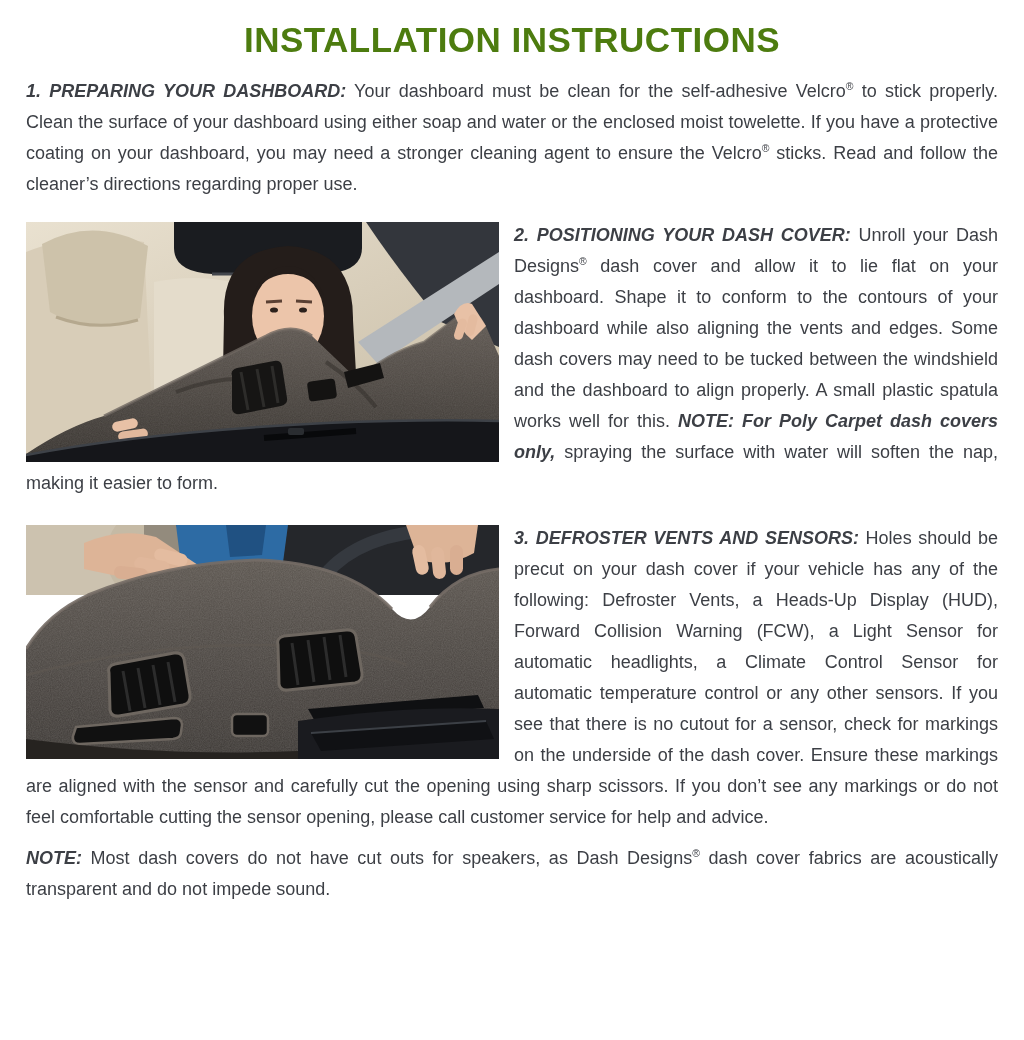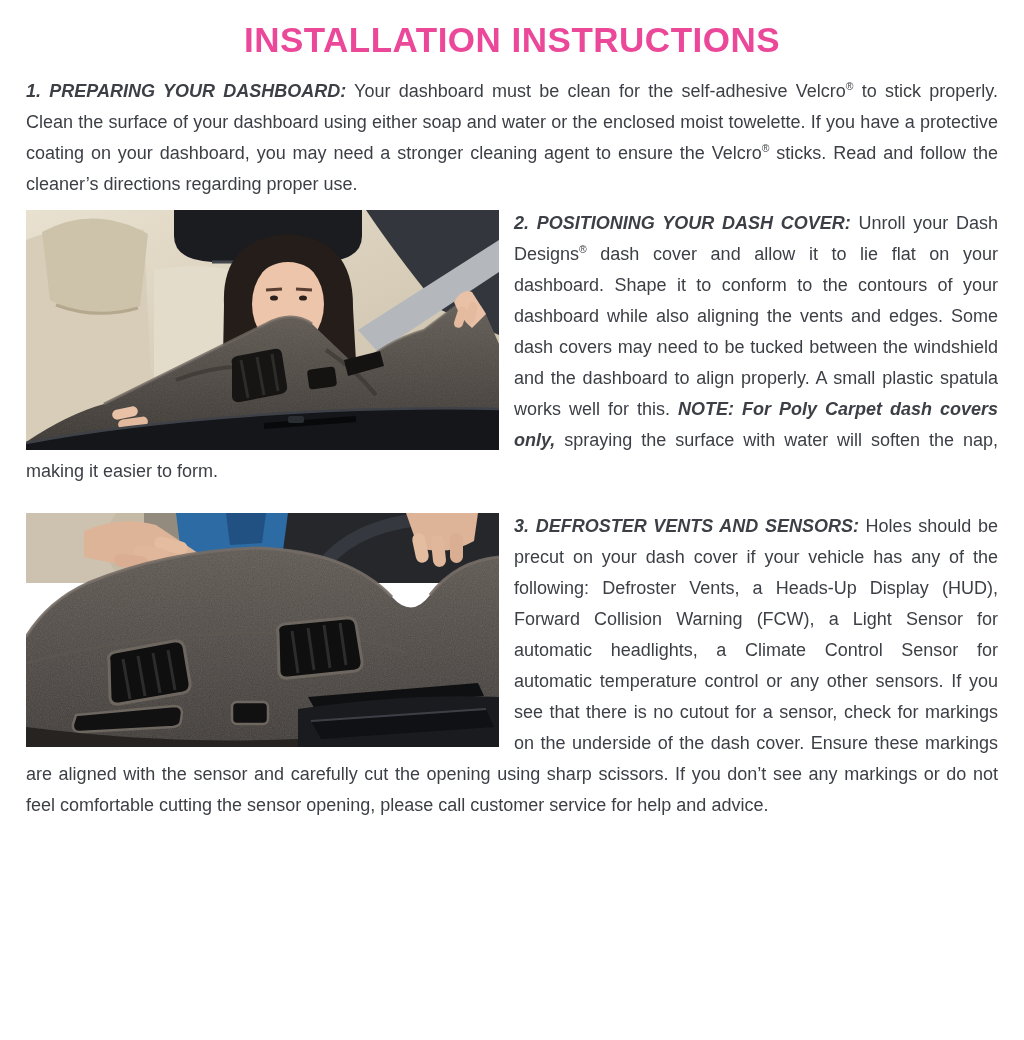--- a/index.html
+++ b/index.html
@@ -5,28 +5,28 @@
   html, body { margin: 0; padding: 0; }
   body {
     width: 1024px; height: 1040px; overflow: hidden;
     background: #ffffff;
     font-family: "Liberation Sans", "DejaVu Sans", sans-serif;
     color: #3c3f45;
   }
   .page { padding: 12px 26px 0 26px; }
   .title {
     font-size: 35px; font-weight: 700; text-align: center;
-    color: #ec4899; letter-spacing: 0.5px;
+    color: #4d7c0f; letter-spacing: 0.5px;
     margin: 8px 0 16px 0;
   }
   .para {
     font-size: 18px; line-height: 31px;
     text-align: justify; margin: 0;
   }
-  .step { margin-top: 8px; }
+  .step { margin-top: 20px; }
   .step::after { content: ""; display: block; clear: both; }
   .step3 { margin-top: 24px; }
   .footnote { margin-top: 10px; }
   figure.photo {
     float: left; margin: 2px 15px 6px 0; padding: 0;
     line-height: 0; display: block;
   }
   .run-hd { font-weight: 700; font-style: italic; }
   sup.reg { font-size: 58%; line-height: 0; vertical-align: super; }
 </style>
@@ -163,14 +163,15 @@
 
         <path d="M272,196 Q380,180 473,184 L473,234 L272,234 Z" fill="#1a1b1f"></path>
         <path d="M285,208 L460,196 L468,214 L295,226 Z" fill="#101114"></path>
         <path d="M285,208 L460,196" stroke="#3c4046" stroke-width="2"></path>
         <path d="M0,214 Q140,232 272,226 L272,234 L0,234 Z" fill="#262320"></path>
       </svg>
     </figure>
     <p class="para"><span class="run-hd">3. DEFROSTER VENTS AND SENSORS:</span><span class="run-txt"> Holes should be precut on your dash cover if your vehicle has any of the following: Defroster Vents, a Heads-Up Display (HUD), Forward Collision Warning (FCW), a Light Sensor for automatic headlights, a Climate Control Sensor for automatic temperature control or any other sensors. If you see that there is no cutout for a sensor, check for markings on the underside of the dash cover. Ensure these markings are aligned with the sensor and carefully cut the opening using sharp scissors. If you don’t see any markings or do not feel comfortable cutting the sensor opening, please call customer service for help and advice.</span></p>
   </div>
 
+  <p class="para footnote"><span class="run-hd">NOTE:</span><span class="run-txt"> Most dash covers do not have cut outs for speakers, as Dash Designs<sup class="reg">®</sup> dash cover fabrics are acoustically transparent and do not impede sound.</span></p>
 
 </div>
 
 </body></html>

